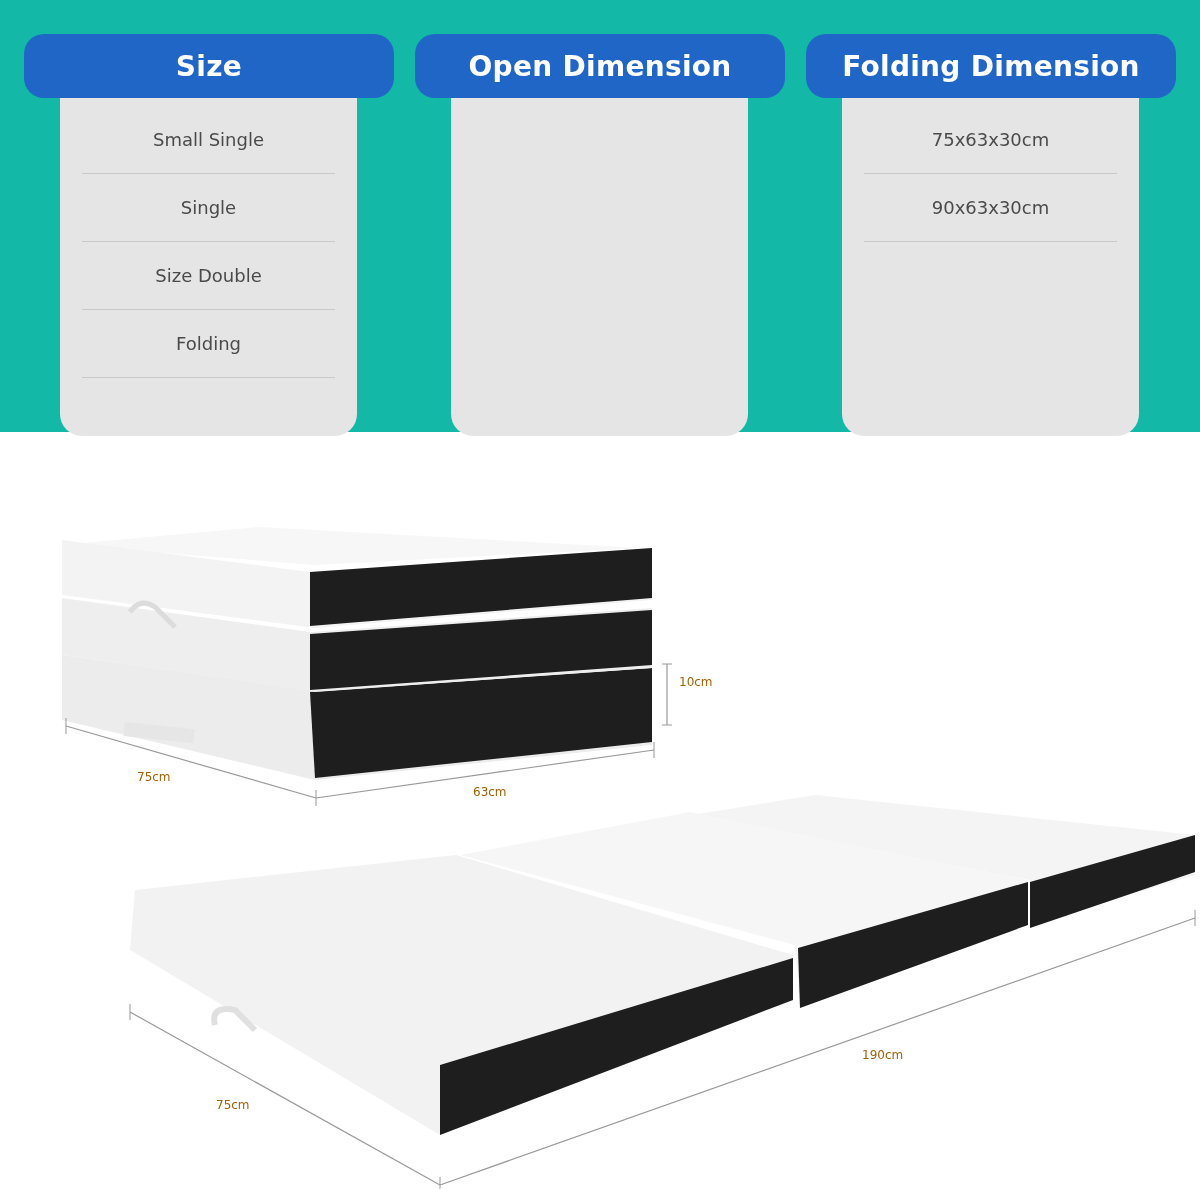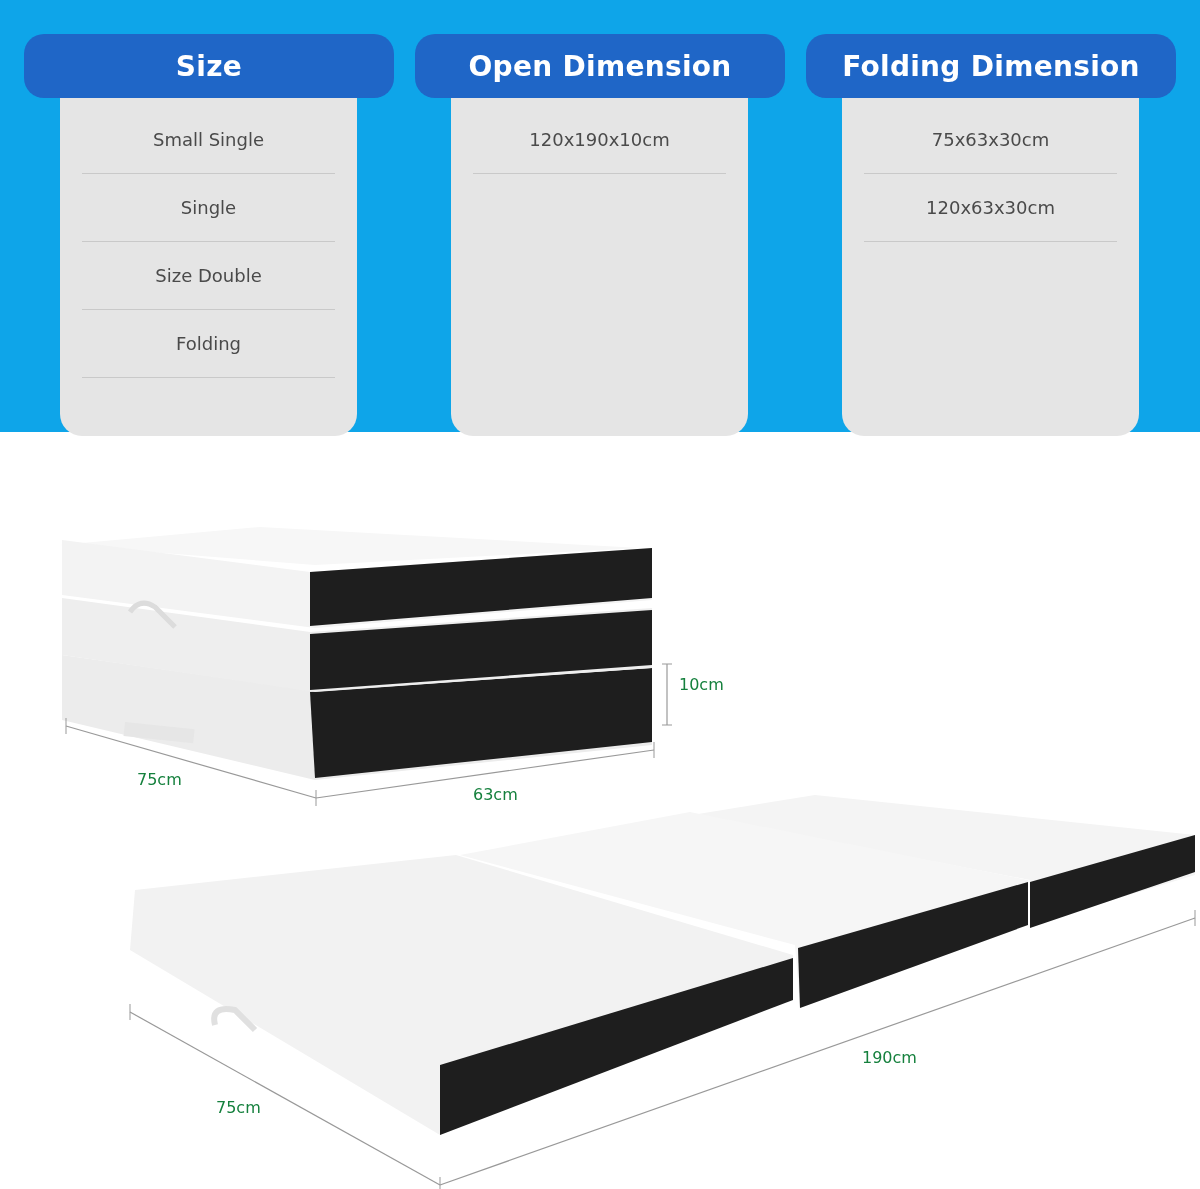--- a/index.html
+++ b/index.html
@@ -1,52 +1,51 @@
 <!DOCTYPE html>
 <html><head>
 <meta charset="utf-8">
 <style>
   html,body{margin:0;padding:0;}
   body{width:1200px;height:1189px;background:#ffffff;position:relative;overflow:hidden;font-family:"DejaVu Sans","Liberation Sans",sans-serif;}
-  .top{position:absolute;left:0;top:0;width:1200px;height:432px;background:#0ea5e9;}
+  .top{position:absolute;left:0;top:0;width:1200px;height:432px;background:#14b8a6;}
   .col{position:absolute;top:34px;width:370px;}
   .col .body{position:absolute;top:50px;left:36px;width:297px;height:352px;background:#e5e5e5;border-radius:0 0 22px 22px;}
   .col .hdr{position:absolute;top:0;left:0;width:370px;height:64px;background:#1f66c7;border-radius:20px;color:#fff;font-weight:bold;font-size:28px;display:flex;align-items:center;justify-content:center;letter-spacing:0.3px;}
   .rows{position:absolute;top:72px;left:58px;width:253px;}
   .row{height:67px;border-bottom:1px solid #c9c9c9;display:flex;align-items:center;justify-content:center;font-size:18px;color:#4a4a4a;}
-  .dim{position:absolute;font-size:16px;color:#15803d;}
+  .dim{position:absolute;font-size:12px;color:#a16207;}
   svg{position:absolute;left:0;top:0;}
 </style>
 </head>
 <body>
 
 <div class="top">
   <div class="col" style="left:24px;">
     <div class="body"></div>
     <div class="hdr">Size</div>
     <div class="rows" style="left:58px;">
       <div class="row">Small Single</div>
       <div class="row">Single</div>
       <div class="row">Size Double</div>
       <div class="row">Folding</div>
     </div>
   </div>
   <div class="col" style="left:415px;">
     <div class="body"></div>
     <div class="hdr">Open Dimension</div>
     <div class="rows">
-      <div class="row">120x190x10cm</div>
     </div>
   </div>
   <div class="col" style="left:806px;">
     <div class="body"></div>
     <div class="hdr">Folding Dimension</div>
     <div class="rows">
       <div class="row">75x63x30cm</div>
-      <div class="row">120x63x30cm</div>
+      <div class="row">90x63x30cm</div>
     </div>
   </div>
 </div>
 
 <svg width="1200" height="1189">
 
   <g>
     <polygon points="60,545 260,527 640,548 315,565" fill="#f7f7f7"></polygon>
 
     <path d="M62,655 L310,690 L652,668 L652,745 L315,780 L62,720 Z" fill="#ececec"></path>

